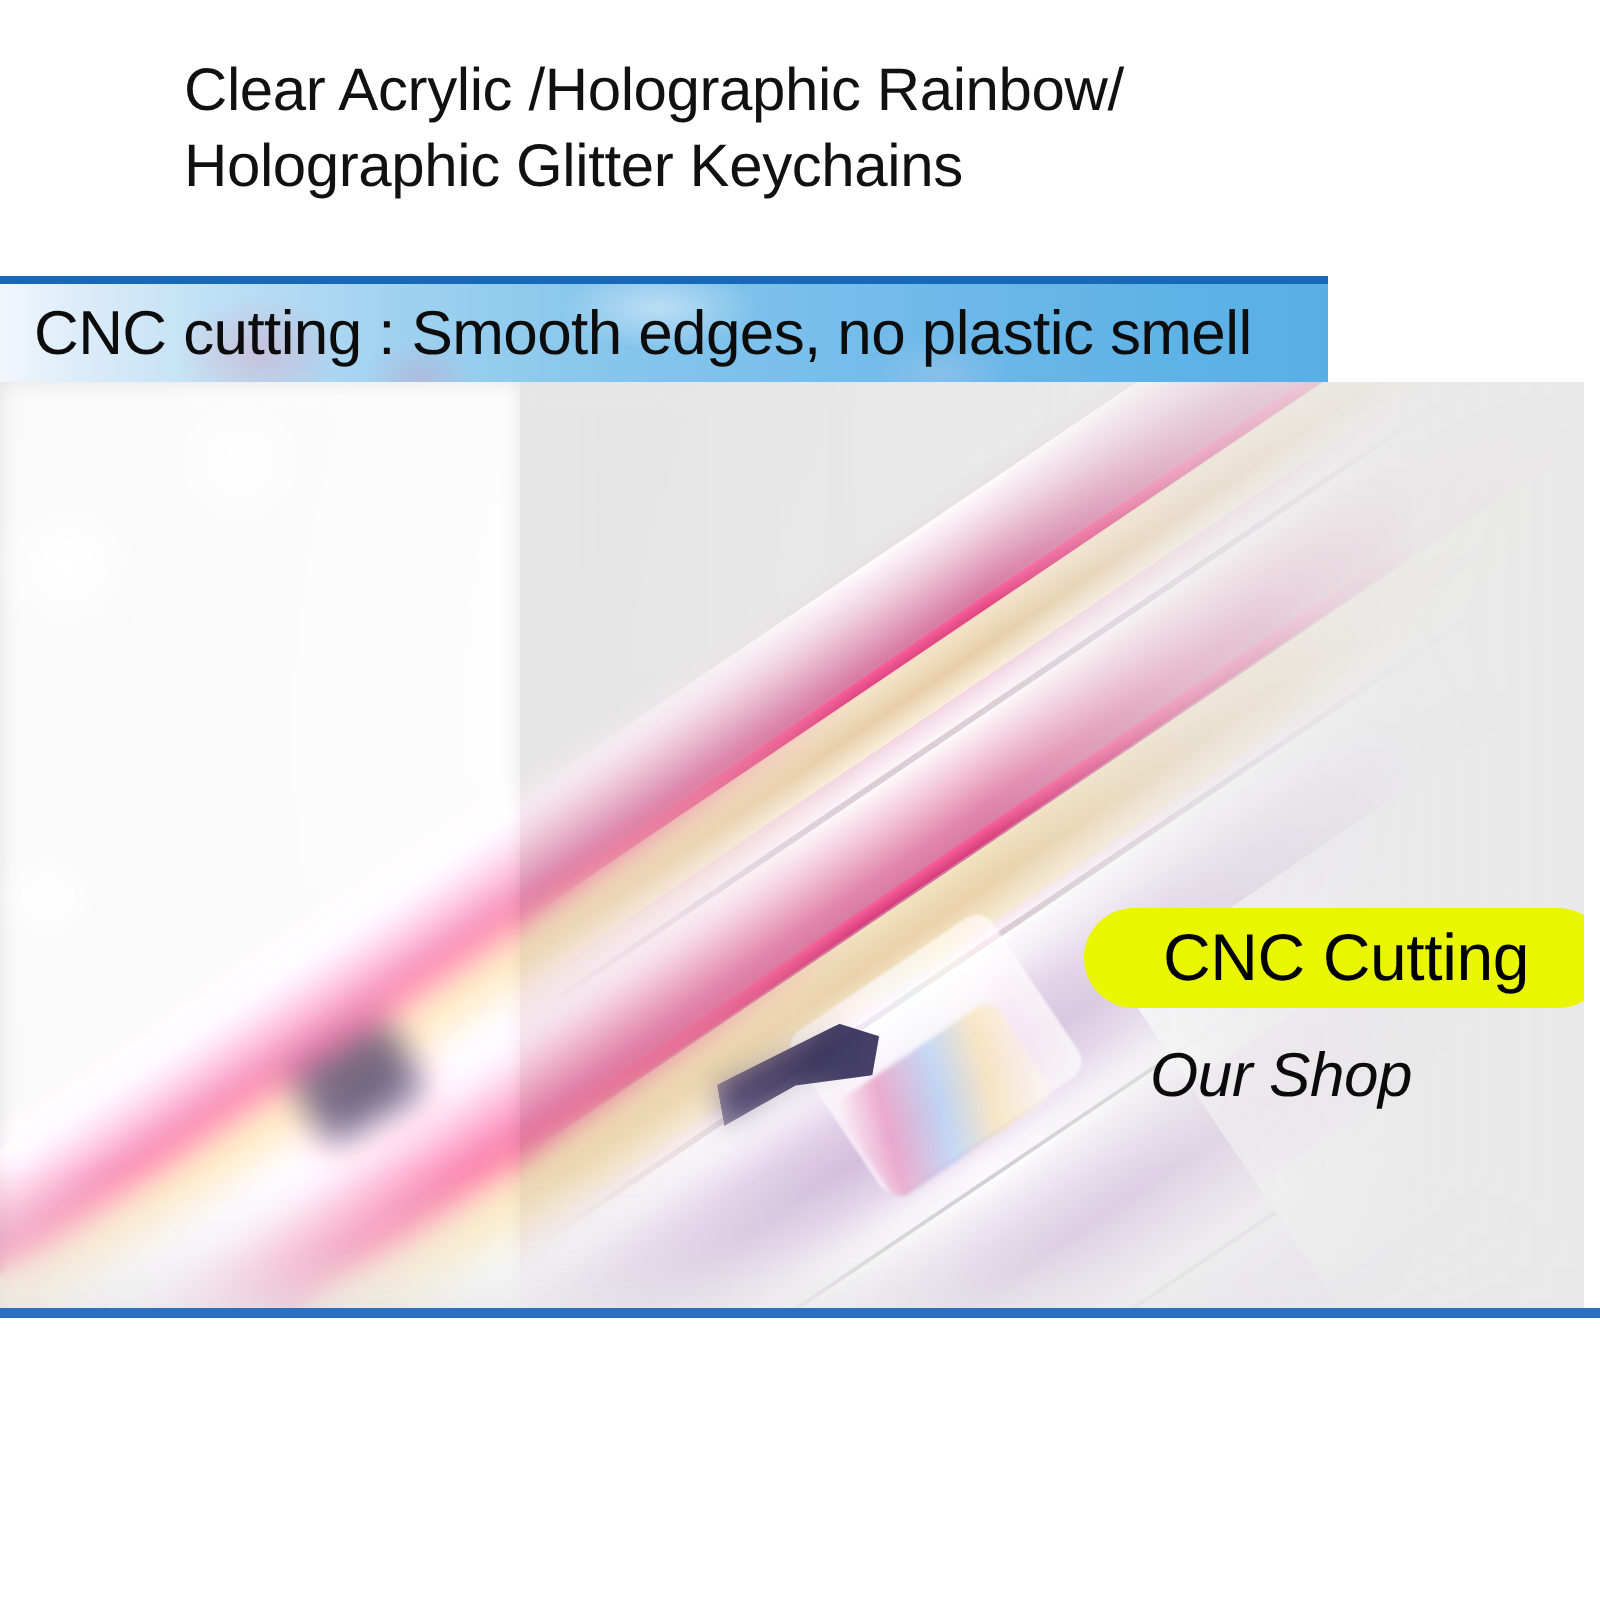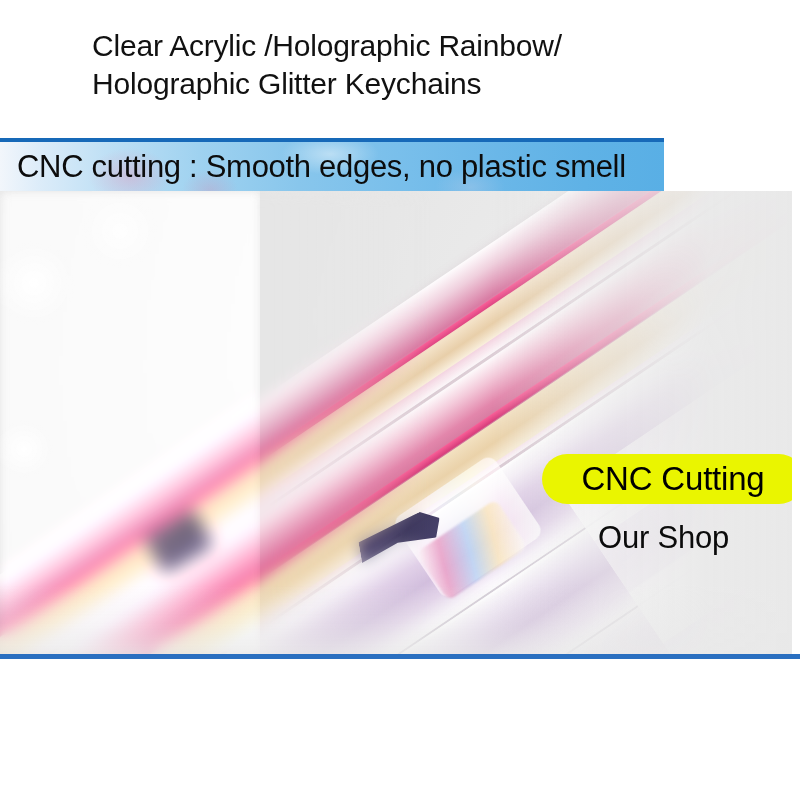--- a/index.html
+++ b/index.html
@@ -360,22 +360,23 @@
   }
   .sub-label {
     position: absolute;
     color: #0b0b0b;
     font-size: 31px;
     line-height: 36px;
     white-space: nowrap;
     letter-spacing: -0.2px;
   }
   .sub-cnc {
-    left: 598px;
+    left: 575px;
     top: 329px;
+    font-style: italic;
   }
 
   
   .bottom-rule {
     position: absolute;
     left: 0;
     top: 654px;
     width: 800px;
     height: 5px;
     background: #2a6fc0;

